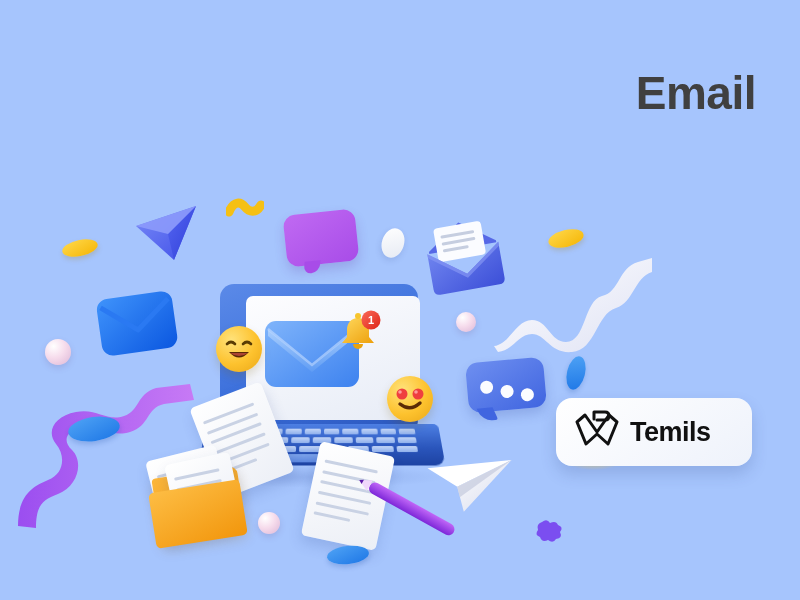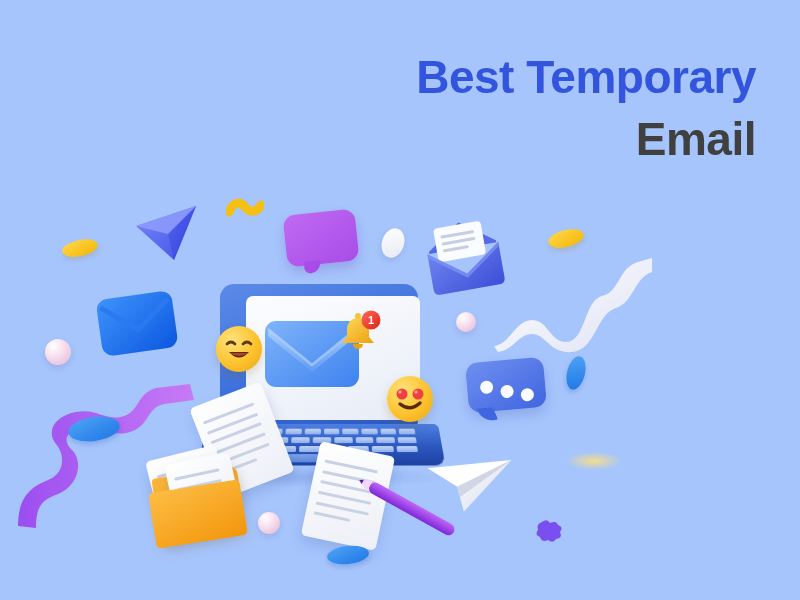--- a/index.html
+++ b/index.html
@@ -419,19 +419,27 @@
 
   <div class="disc disc-b" style="left:327px;top:546px;width:42px;height:18px;transform:rotate(-6deg);"></div>
 
   <div class="sphere" style="left:258px;top:512px;width:22px;height:22px;"></div>
 
   <svg class="splat" viewBox="0 0 30 26">
     <path d="M8 4 Q13 0,16 5 Q22 2,24 7 Q30 9,26 14 Q29 20,22 21 Q19 26,14 22 Q8 25,6 19 Q0 17,4 12 Q2 6,8 4 Z" fill="#7b4ef0"></path>
   </svg>
 
   <div class="headline">
-    <span class="l1">Best Temporary</span>
     <span class="l2">Email</span>
   </div>
 
   <div class="logo-shadow"></div>
+  <div class="logo-badge">
+    <svg class="logo-mark" viewBox="0 0 46 44">
+      <g fill="none" stroke="#111111" stroke-width="3" stroke-linejoin="round" stroke-linecap="round">
+        <path d="M3 12 L11 5 L23 22 L35 5 L43 12 L34 34 L23 24 L12 34 Z"></path>
+        <path d="M20 9 L20 2 L31 2 Q35 2,35 6 Q35 10,31 10 L23 10"></path>
+      </g>
+    </svg>
+    <span class="logo-text">Temils</span>
+  </div>
 
 </div>
 
 </body></html>

